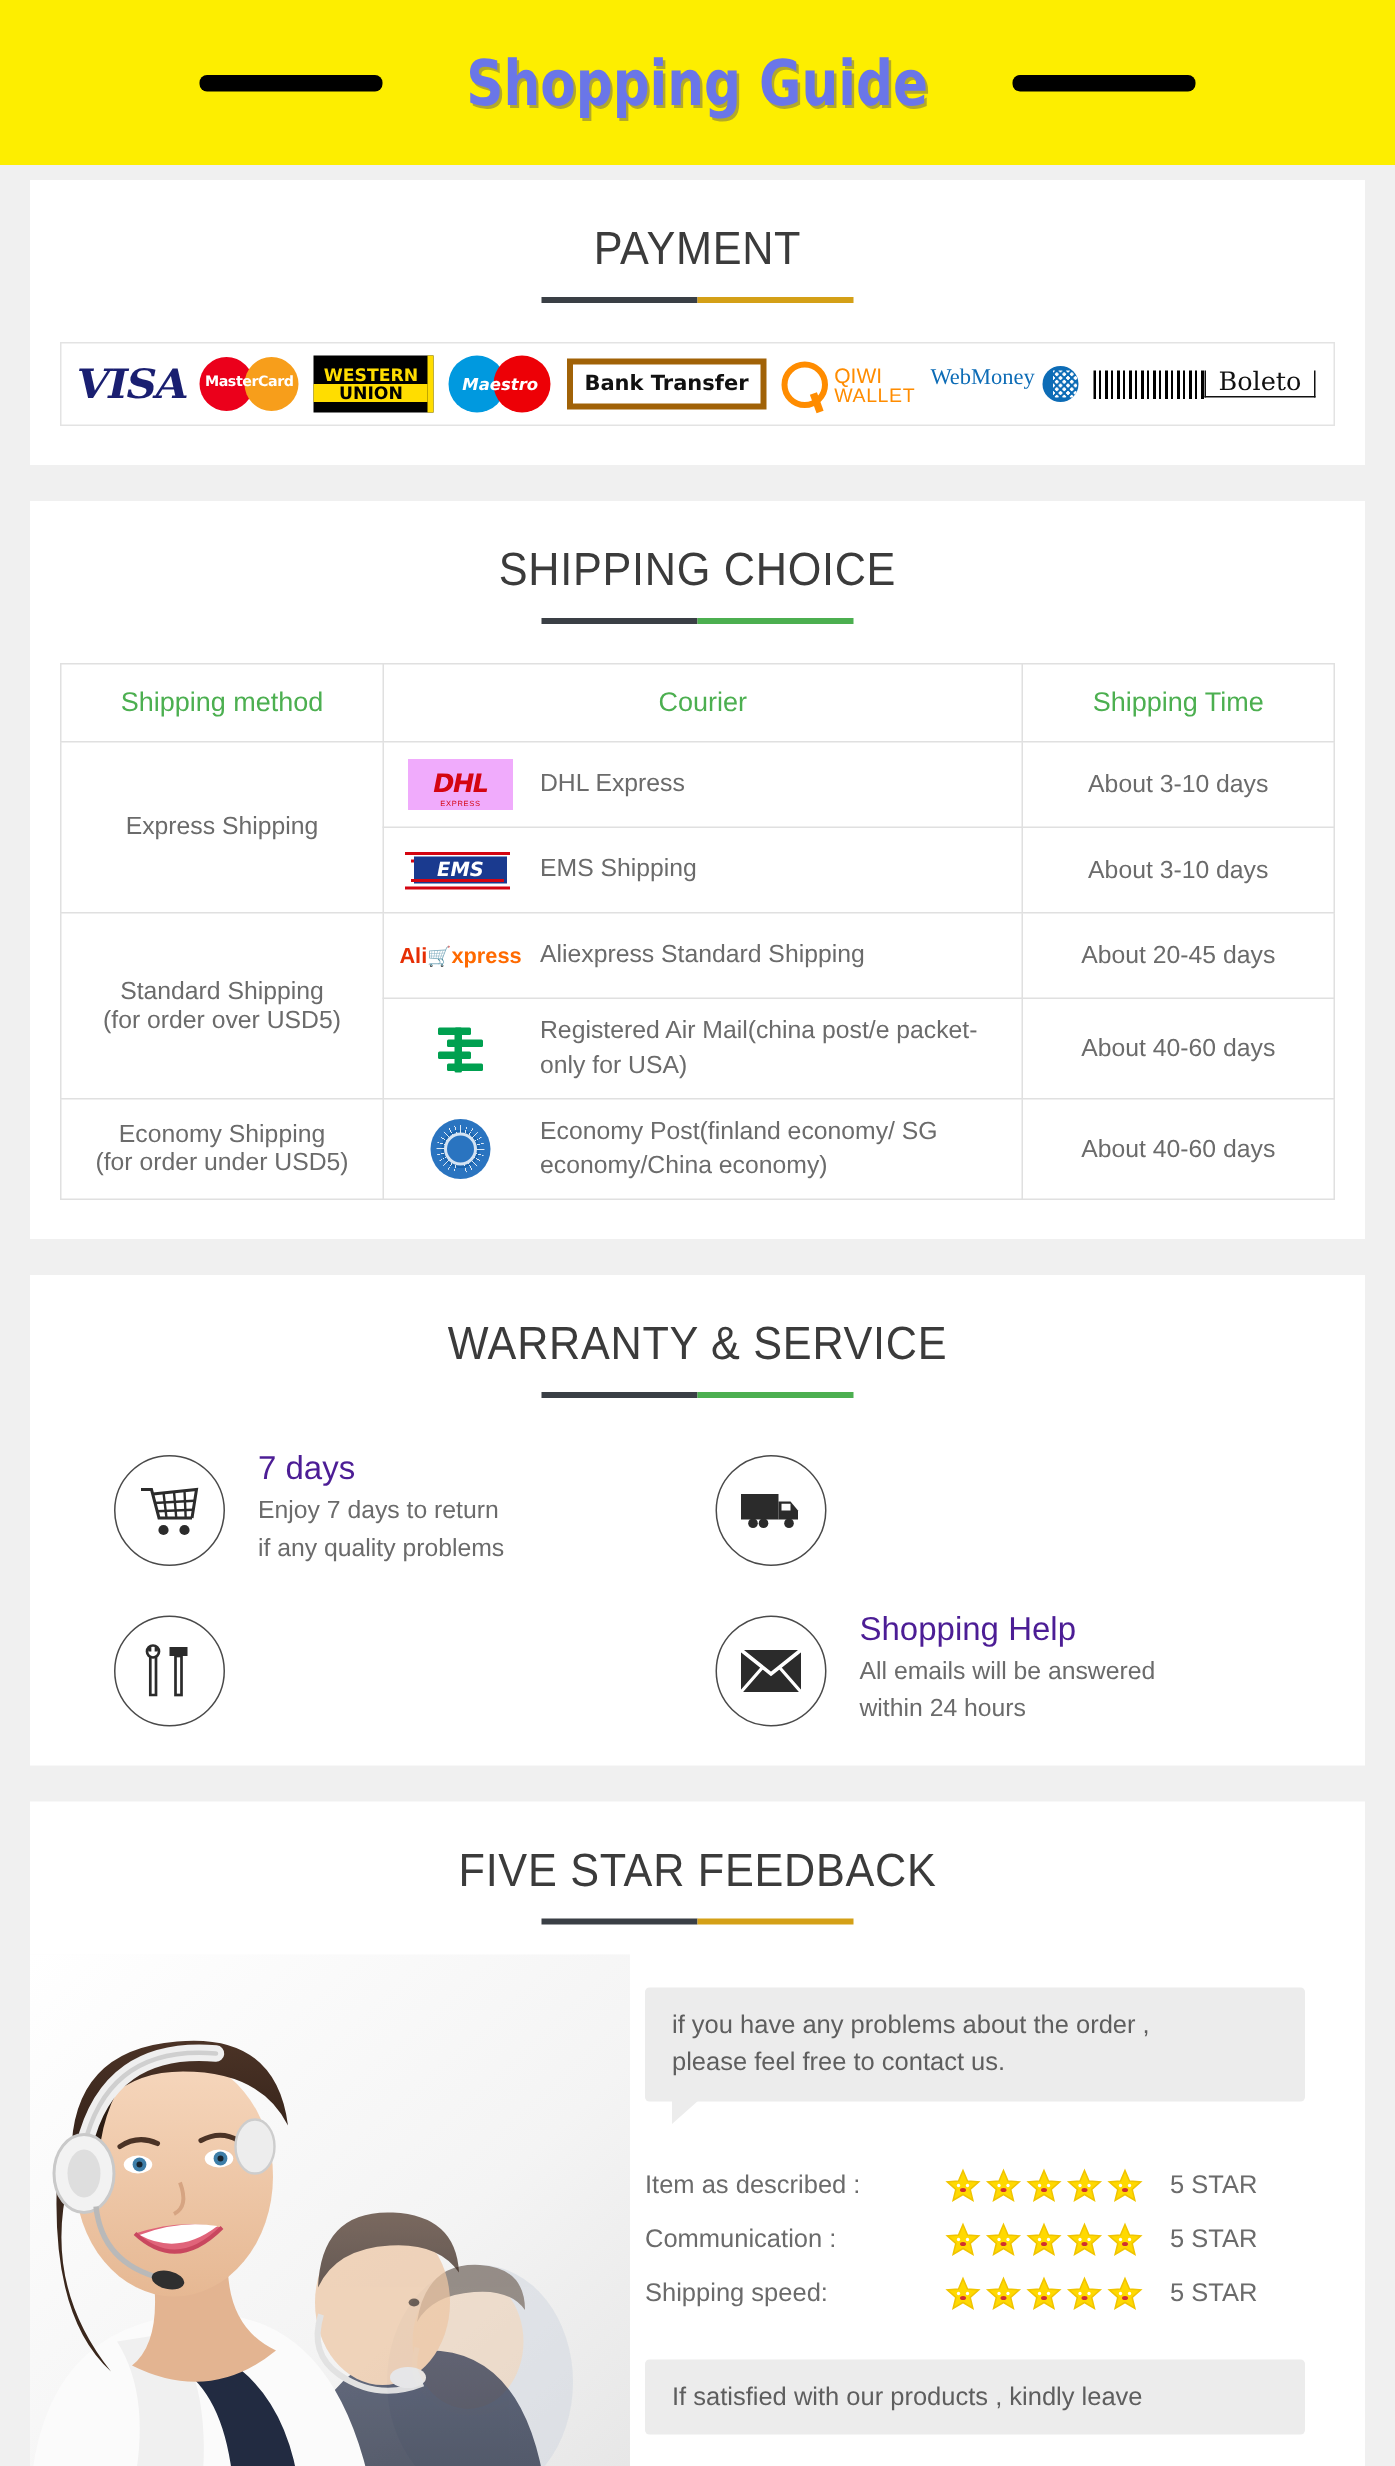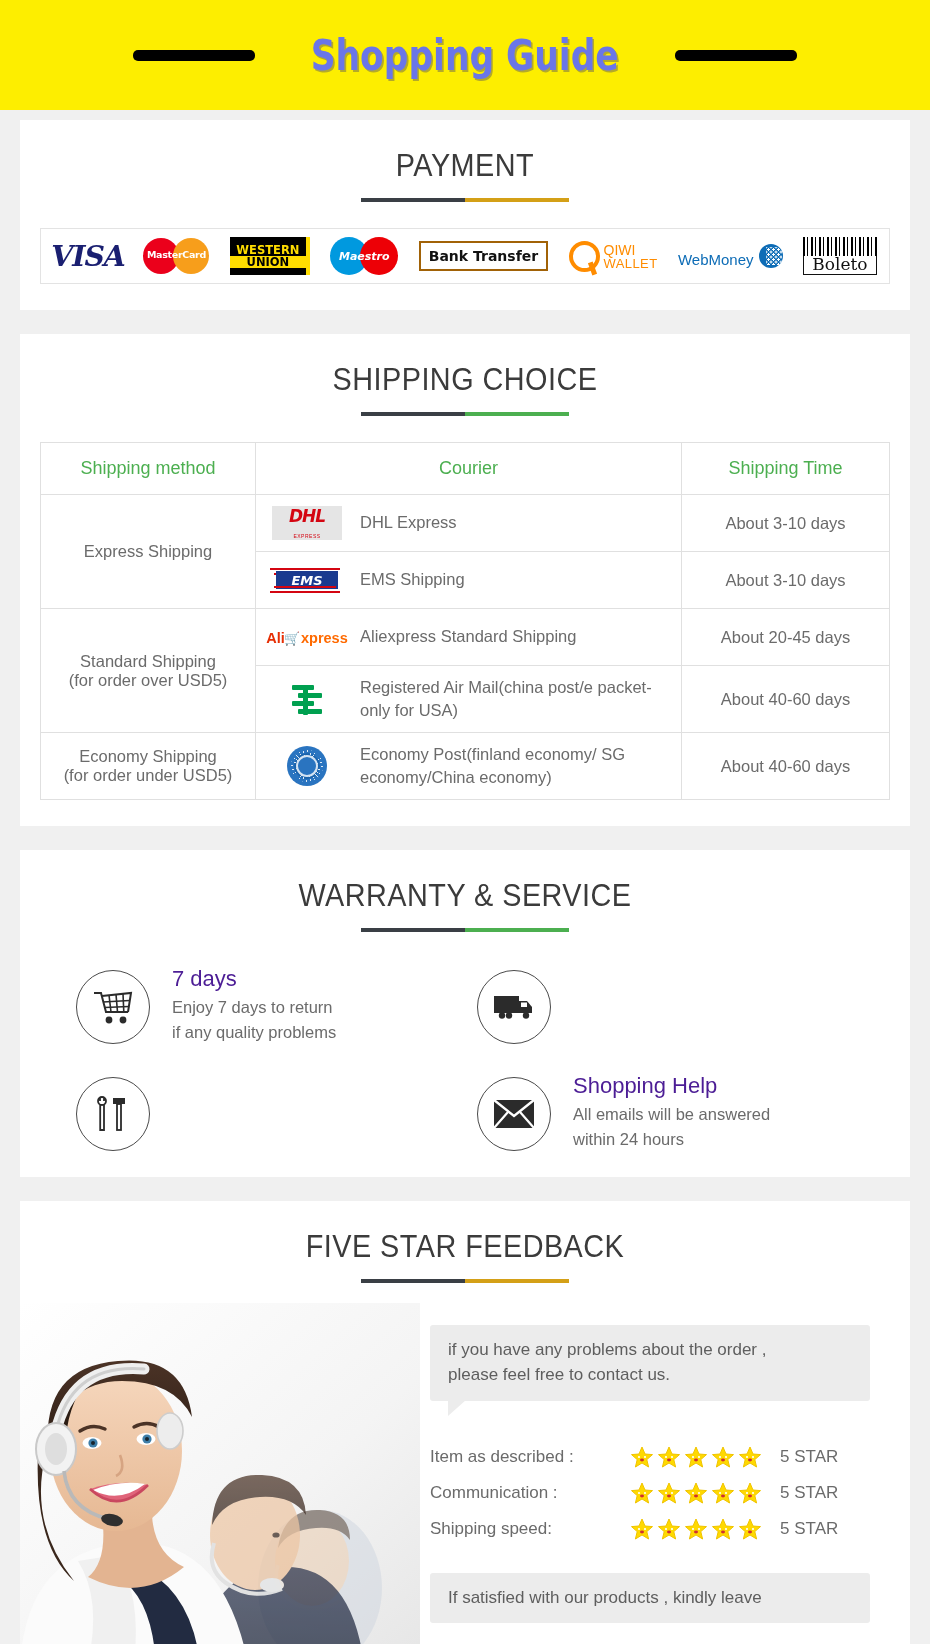--- a/index.html
+++ b/index.html
@@ -104,49 +104,49 @@
   .maestro { position: relative; width: 68px; height: 38px; }
   .maestro i { position: absolute; top:0; width: 38px; height: 38px; border-radius: 50%; }
   .maestro .l { left: 0; background: #0099df; }
   .maestro .r { right: 0; background: #ed0006; }
   .maestro b {
     position:absolute; left:0; right:0; top: 13px; text-align:center;
     color:#fff; font-size: 11px; font-style: italic; z-index: 3;
     font-family: "DejaVu Sans", sans-serif;
   }
   .btrans {
-    border: 2px solid #a16207; padding: 5px 8px; font-size: 14px;
+    border: 4px solid #a16207; padding: 5px 8px; font-size: 14px;
     font-weight: bold; color: #111; font-family: "DejaVu Sans", sans-serif;
   }
   .qiwi { display: flex; align-items: center; gap: 4px; }
   .qiwi-q {
     width: 31px; height: 31px; border: 4px solid #ff8c00;
     border-radius: 50%; position: relative;
   }
   .qiwi-q::after {
     content:""; position:absolute; width: 5px; height: 13px; background:#ff8c00;
     right: 1px; bottom: -7px; transform: rotate(-20deg);
   }
   .qiwi-t { line-height: 1.0; color: #ff8c00; font-size: 14px; font-weight: 500; }
   .qiwi-t .w { color: #ff8c00; font-size: 13px; letter-spacing: 0.4px; }
-  .wm { display: flex; align-items: flex-end; gap: 5px; }
+  .wm { display: flex; align-items: flex-start; gap: 5px; font-family: Liberation Serif, serif; }
   .wm-t { color: #0d6cb6; font-size: 15px; }
   .wm-c {
     width: 24px; height: 24px; border-radius: 50%;
     background: #0d6cb6; position: relative; overflow: hidden;
   }
   .wm-c::after{
     content:""; position:absolute; right:1px; top:3px; width: 16px; height: 18px;
     background-image:
       radial-gradient(#fff 32%, transparent 34%),
       radial-gradient(#fff 32%, transparent 34%);
     background-size: 5px 5px;
     background-position: 0 0, 2.5px 2.5px;
   }
-  .boleto { display: flex; flex-direction: column; align-items: center; }
+  .boleto { display: flex; flex-direction: row; align-items: center; }
   .boleto-bars {
     height: 19px; width: 74px;
     background-image: repeating-linear-gradient(90deg,#000 0 2px,#fff 2px 4px,#000 4px 5px,#fff 5px 8px);
   }
   .boleto-txt {
     font-size: 17px; color: #111; border: 1px solid #111; border-top: none;
     line-height: 1.05; padding: 0 2px; width: 74px; text-align: center;
     font-family: "DejaVu Serif", serif;
   }
 
@@ -176,22 +176,22 @@
   .col-time { width: 208px; text-align: center; }
   .courier-cell { display: flex; align-items: center; gap: 14px; }
   .courier-logo {
     width: 78px; min-width: 78px; height: 36px;
     display: flex; align-items: center; justify-content: center;
   }
   .courier-name { line-height: 1.4; }
 
   
   .dhl {
-    width: 70px; height: 34px; background: #e5e5e5;
-    display:flex; align-items:flex-start; justify-content:center;
+    width: 70px; height: 34px; background: #f0abfc;
+    display:flex; align-items:center; justify-content:center;
     position: relative;
   }
   .dhl b {
     color: #d40511; font-style: italic; font-weight: bold; font-size: 17px;
     font-family: "DejaVu Sans", sans-serif; letter-spacing: -1px;
   }
   .dhl::after{
     content:"EXPRESS"; position:absolute; bottom: 1px; left: 0; right: 0;
     text-align:center; font-size: 5px; color:#d40511; letter-spacing: 0.5px;
   }

